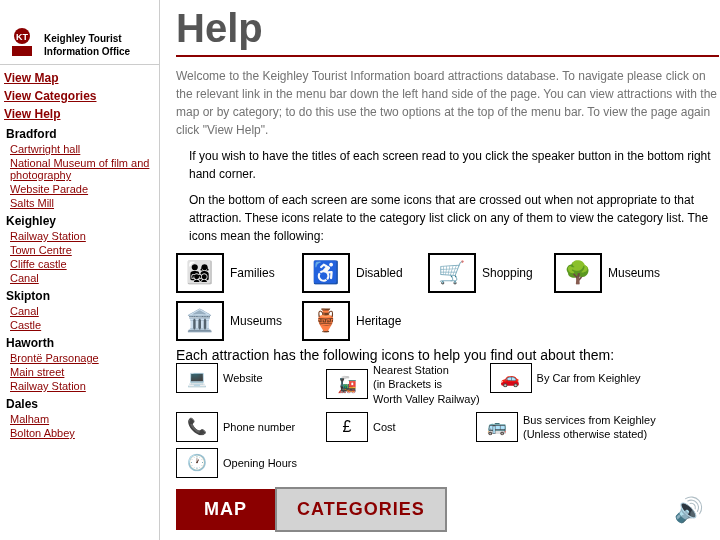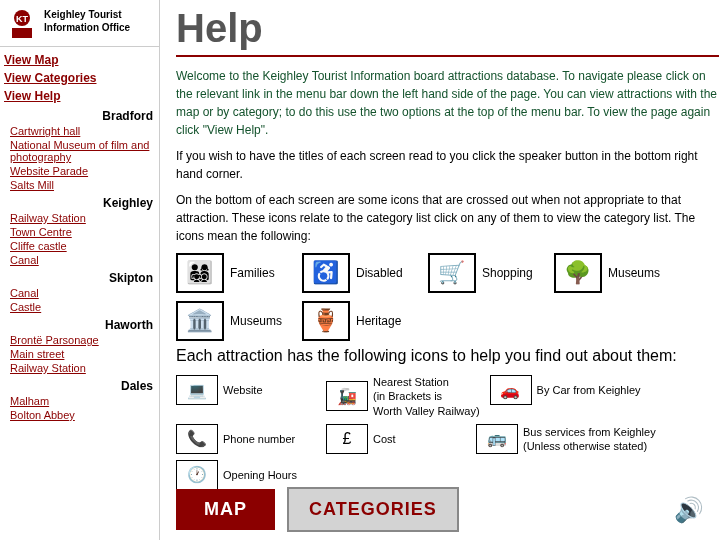--- a/index.html
+++ b/index.html
@@ -18,24 +18,25 @@
       width: 160px;
       min-width: 160px;
       background: #fff;
       border-right: 1px solid #ccc;
       overflow-y: auto;
       padding: 4px 0;
     }
 
     .sidebar-logo {
       display: flex;
-      align-items: flex-start;
+      align-items: flex-end;
       padding: 4px 6px 6px 6px;
       border-bottom: 1px solid #ccc;
       margin-bottom: 4px;
+      margin-top: 18px;
     }
 
     .logo-icon {
       width: 32px;
       height: 32px;
       margin-right: 6px;
     }
 
     .logo-text {
       font-size: 10px;
@@ -52,21 +53,20 @@
       text-decoration: underline;
       cursor: pointer;
       padding: 2px 4px;
     }
 
     .sidebar-section-title {
       font-weight: bold;
       color: #000;
       font-size: 12px;
       padding: 4px 6px 1px 6px;
-      text-align: right;
     }
 
     .sidebar-item-link {
       display: block;
       color: #8B0000;
       font-size: 11px;
       text-decoration: underline;
       cursor: pointer;
       padding: 1px 6px 1px 10px;
     }
@@ -83,30 +83,31 @@
       font-size: 40px;
       font-weight: bold;
       color: #555;
       padding: 6px 0 4px 0;
       border-bottom: 2px solid #8B0000;
       margin-bottom: 10px;
     }
 
     .help-intro {
       font-size: 12px;
-      color: #14532d;
+      color: #737373;
       line-height: 1.5;
       margin-bottom: 8px;
     }
 
     .help-para {
       font-size: 12px;
       color: #000;
       line-height: 1.5;
       margin-bottom: 8px;
+      margin-left: 13px;
     }
 
     
     .icons-section {
       display: flex;
       flex-wrap: wrap;
       gap: 8px 16px;
       margin: 8px 0 6px 0;
     }
 
@@ -132,23 +133,23 @@
       font-size: 12px;
       color: #000;
     }
 
     
     .attr-section {
       margin: 6px 0 8px 0;
     }
 
     .attr-para {
-      font-size: 16px;
-      color: #000;
-      margin-bottom: 10px;
+      font-size: 14px;
+      color: #000;
+      margin-bottom: 0;
     }
 
     .attr-icons-grid {
       display: flex;
       flex-wrap: wrap;
       gap: 6px 10px;
       align-items: flex-start;
     }
 
     .attr-icon-item {
@@ -176,21 +177,21 @@
     }
 
     
     .bottom-bar {
       position: absolute;
       bottom: 8px;
       left: 16px;
       right: 16px;
       display: flex;
       align-items: center;
-      gap: 12px;
+      gap: 0;
     }
 
     .btn-map {
       background: #8B0000;
       color: #fff;
       font-size: 18px;
       font-weight: bold;
       border: none;
       padding: 10px 28px;
       cursor: pointer;

